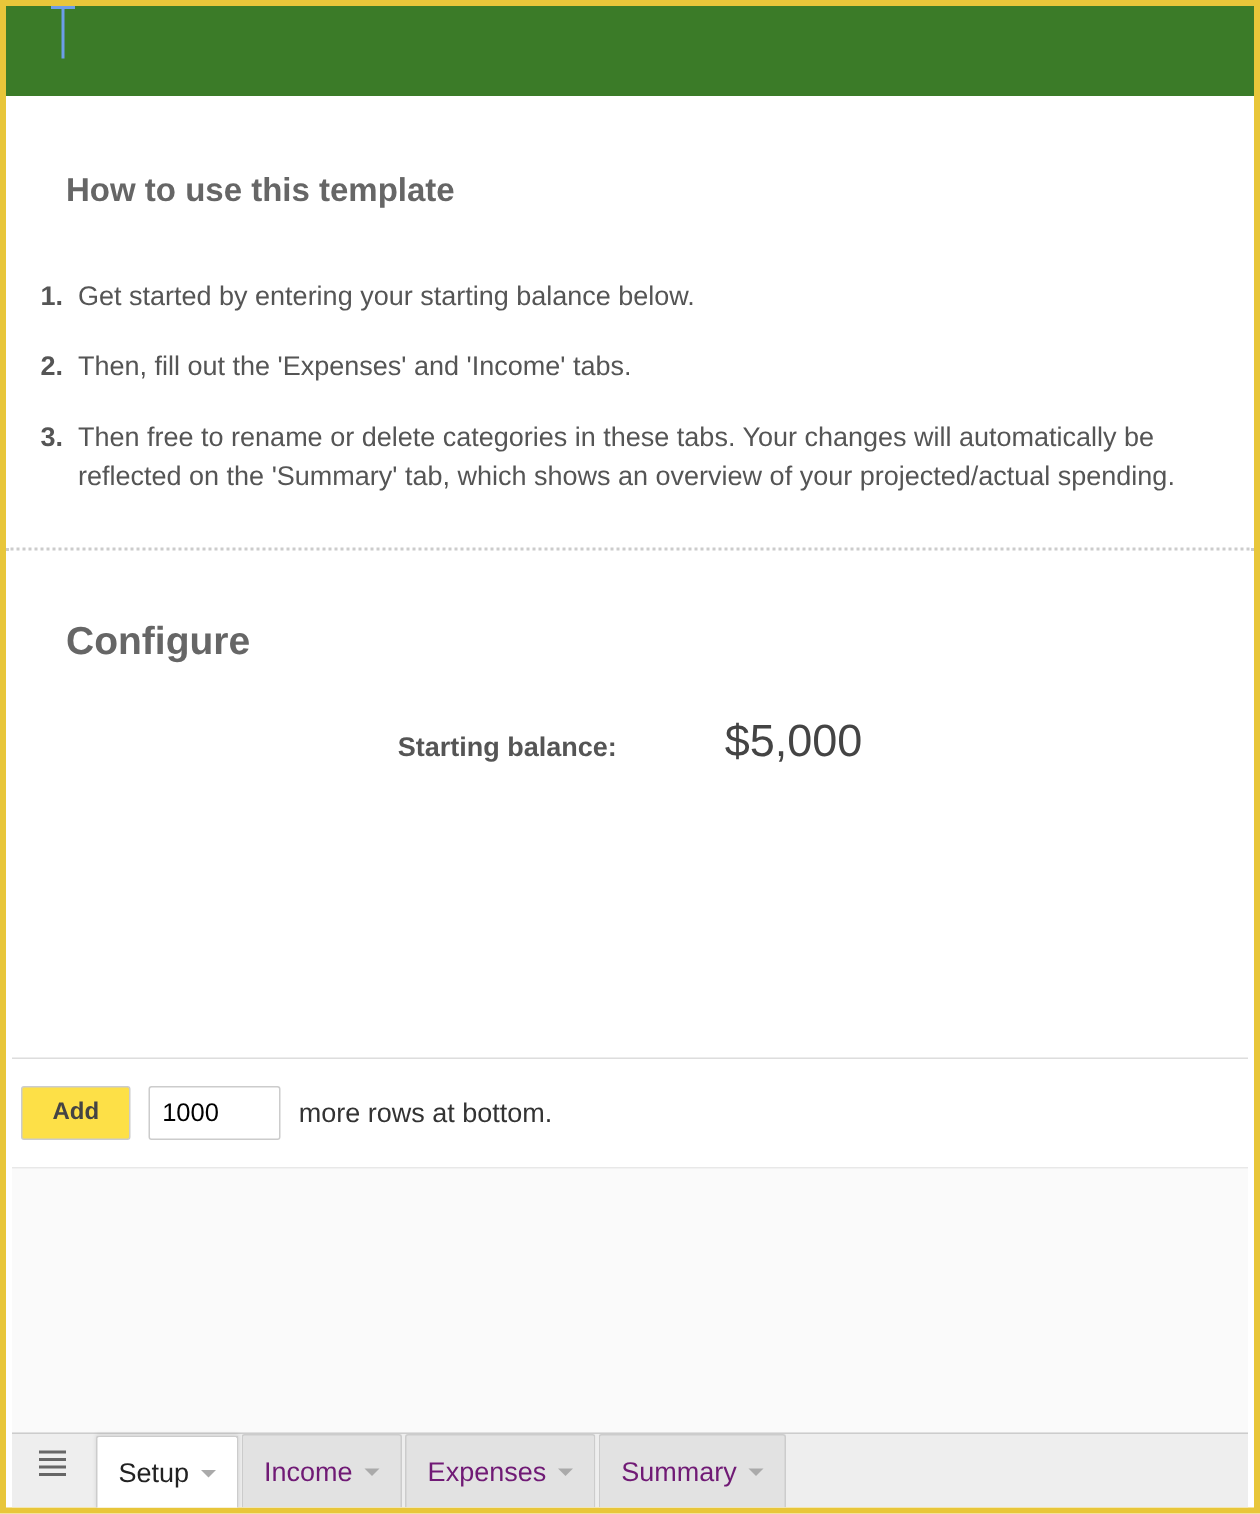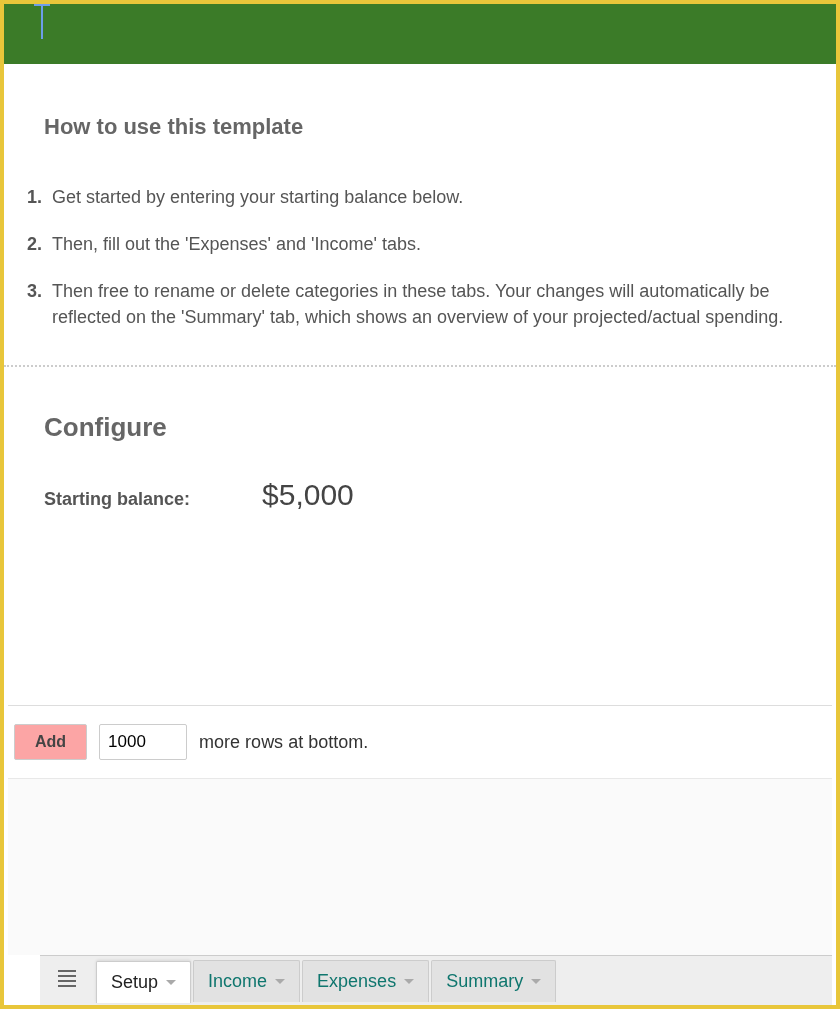--- a/index.html
+++ b/index.html
@@ -88,20 +88,21 @@
     .configure-heading {
       font-size: 26px;
       font-weight: bold;
       color: #666;
       margin-bottom: 35px;
     }
     .balance-row {
       display: flex;
       align-items: baseline;
       gap: 36px;
+      justify-content: center;
     }
     .balance-label {
       font-size: 18px;
       font-weight: bold;
       color: #555;
     }
     .balance-value {
       font-size: 30px;
       color: #444;
       margin-left: 36px;
@@ -119,21 +120,21 @@
       padding: 18px 6px;
       display: flex;
       align-items: center;
       gap: 12px;
       font-size: 18px;
       color: #333;
       background: #fff;
       border-bottom: 1px solid #e8e8e8;
     }
     .add-btn {
-      background: #fca5a5;
+      background: #fde047;
       border: 1px solid #ccc;
       border-radius: 2px;
       padding: 8px 20px;
       font-size: 16px;
       font-weight: bold;
       color: #444;
       cursor: pointer;
     }
     .rows-input {
       width: 88px;
@@ -145,23 +146,21 @@
     }
     .tabs-bar {
       position: absolute;
       bottom: 0;
       left: 4px;
       right: 4px;
       height: 50px;
       background: #eee;
       border-top: 1px solid #ccc;
       display: flex;
-      align-items: center;
       padding: 0 8px;
-      margin-left: 32px;
     }
     .all-sheets {
       padding: 8px 10px;
       cursor: pointer;
       color: #666;
       font-size: 18px;
       margin-right: 10px;
     }
     .all-sheets-icon {
       display: inline-block;
@@ -175,21 +174,21 @@
     }
     .tab {
       display: flex;
       align-items: center;
       gap: 8px;
       padding: 10px 14px;
       background: #e2e2e2;
       border: 1px solid #ccc;
       border-bottom: none;
       font-size: 18px;
-      color: #0f766e;
+      color: #701a75;
       cursor: pointer;
       margin-right: 2px;
       border-radius: 2px 2px 0 0;
     }
     .tab.active {
       background: #fff;
       color: #222;
       position: relative;
       top: 1px;
       box-shadow: 0 -1px 3px rgba(0,0,0,0.1);

